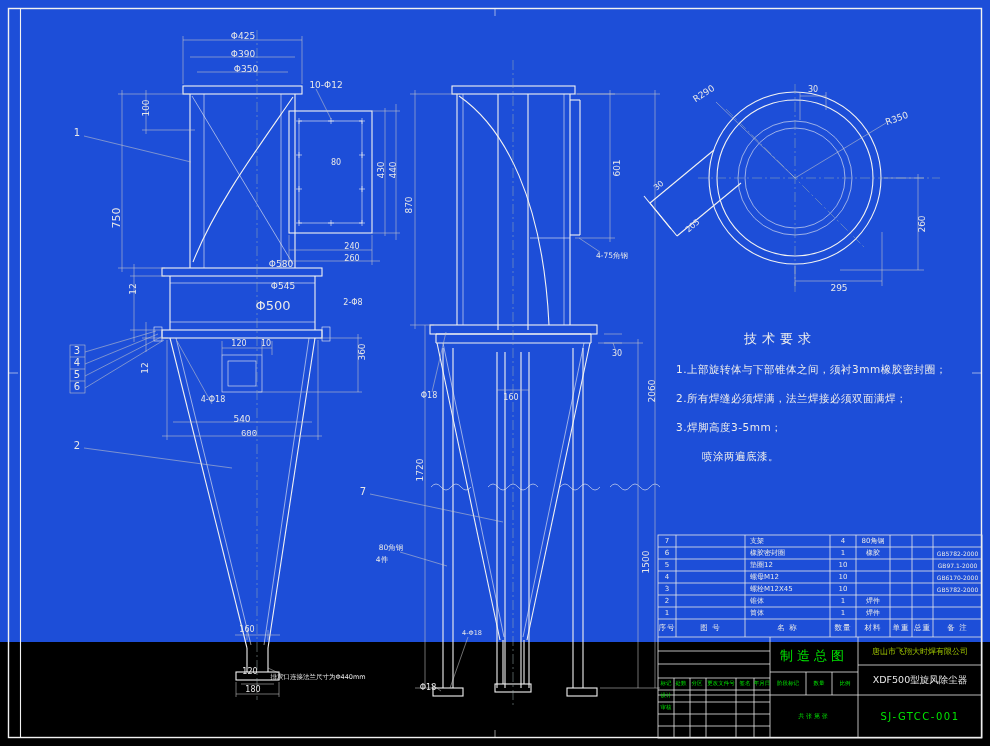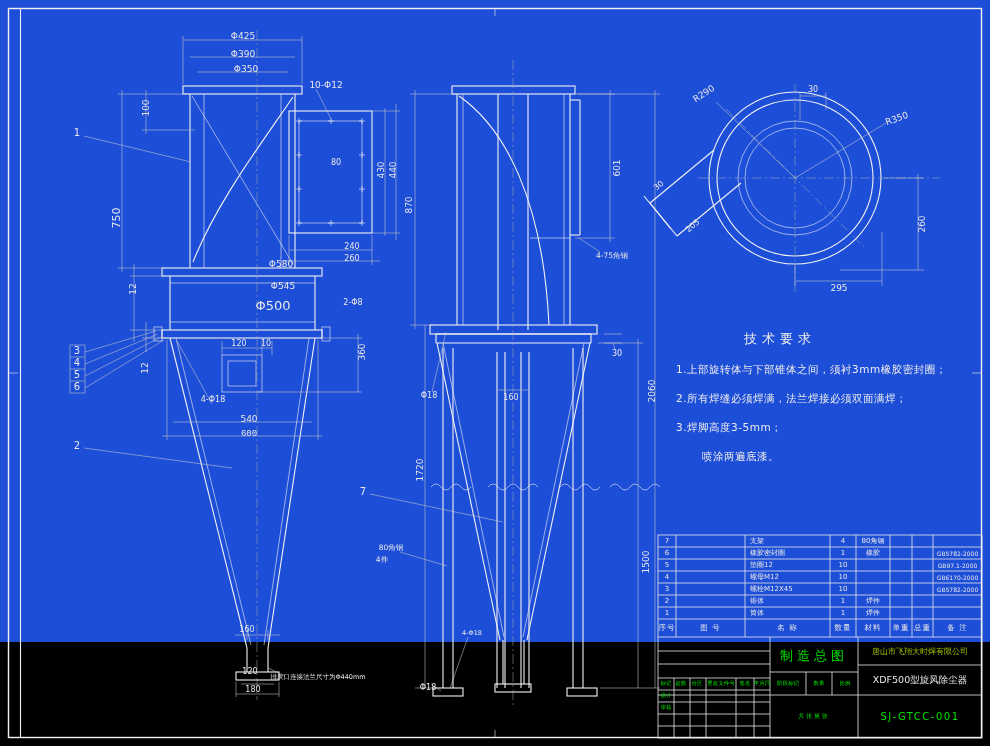--- a/index.html
+++ b/index.html
@@ -283,21 +283,21 @@
       <span class="ann" style="left: 352px; top: 247px; font-size: 8px; color: rgb(232, 232, 232); transform: translate(-50%, -50%) rotate(0deg);">240</span>
       <span class="ann" style="left: 352px; top: 259px; font-size: 8px; color: rgb(232, 232, 232); transform: translate(-50%, -50%) rotate(0deg);">260</span>
       <span class="ann" style="left: 281px; top: 264px; font-size: 9px; color: rgb(232, 232, 232); transform: translate(-50%, -50%) rotate(0deg);">Φ580</span>
       <span class="ann" style="left: 283px; top: 286px; font-size: 9px; color: rgb(232, 232, 232); transform: translate(-50%, -50%) rotate(0deg); text-align: center;">Φ545</span>
       <span class="ann" style="left: 273px; top: 305px; font-size: 13px; color: rgb(232, 232, 232); transform: translate(-50%, -50%) rotate(0deg);">Φ500</span>
       <span class="ann" style="left: 353px; top: 303px; font-size: 8px; color: rgb(232, 232, 232); transform: translate(-50%, -50%) rotate(0deg);">2-Φ8</span>
       <span class="ann" style="left: 239px; top: 344px; font-size: 8px; color: rgb(232, 232, 232); transform: translate(-50%, -50%) rotate(0deg);">120</span>
       <span class="ann" style="left: 266px; top: 344px; font-size: 8px; color: rgb(232, 232, 232); transform: translate(-50%, -50%) rotate(0deg);">10</span>
       <span class="ann" style="left: 213px; top: 400px; font-size: 8px; color: rgb(232, 232, 232); transform: translate(-50%, -50%) rotate(0deg);">4-Φ18</span>
       <span class="ann" style="left: 362px; top: 352px; font-size: 9px; color: rgb(232, 232, 232); transform: translate(-50%, -50%) rotate(-90deg);">360</span>
-      <span class="ann" style="left: 249px; top: 419px; font-size: 9px; color: rgb(232, 232, 232); transform: translate(-50%, -50%) rotate(0deg);">540</span>
+      <span class="ann" style="left: 242px; top: 419px; font-size: 9px; color: rgb(232, 232, 232); transform: translate(-50%, -50%) rotate(0deg);">540</span>
       <span class="ann" style="left: 249px; top: 434px; font-size: 9px; color: rgb(232, 232, 232); transform: translate(-50%, -50%) rotate(0deg); font-family: Liberation Mono, monospace;">600</span>
       <span class="ann" style="left: 247px; top: 630px; font-size: 8px; color: rgb(232, 232, 232); transform: translate(-50%, -50%) rotate(0deg);">160</span>
       <span class="ann" style="left: 250px; top: 672px; font-size: 8px; color: rgb(232, 232, 232); transform: translate(-50%, -50%) rotate(0deg);">120</span>
       <span class="ann" style="left: 253px; top: 690px; font-size: 8px; color: rgb(232, 232, 232); transform: translate(-50%, -50%) rotate(0deg);">180</span>
       <span class="ann" style="left: 318px; top: 677px; font-size: 6.5px; color: rgb(232, 232, 232); transform: translate(-50%, -50%) rotate(0deg);">排灰口连接法兰尺寸为Φ440mm</span>
       <span class="ann" style="left: 77px; top: 133px; font-size: 10px; color: rgb(232, 232, 232); transform: translate(-50%, -50%) rotate(0deg);">1</span>
       <span class="ann" style="left: 77px; top: 446px; font-size: 10px; color: rgb(232, 232, 232); transform: translate(-50%, -50%) rotate(0deg);">2</span>
       <span class="ann" style="left: 77px; top: 351px; font-size: 10px; color: rgb(232, 232, 232); transform: translate(-50%, -50%) rotate(0deg);">3</span>
       <span class="ann" style="left: 77px; top: 363px; font-size: 10px; color: rgb(232, 232, 232); transform: translate(-50%, -50%) rotate(0deg);">4</span>
       <span class="ann" style="left: 77px; top: 375px; font-size: 10px; color: rgb(232, 232, 232); transform: translate(-50%, -50%) rotate(0deg);">5</span>

